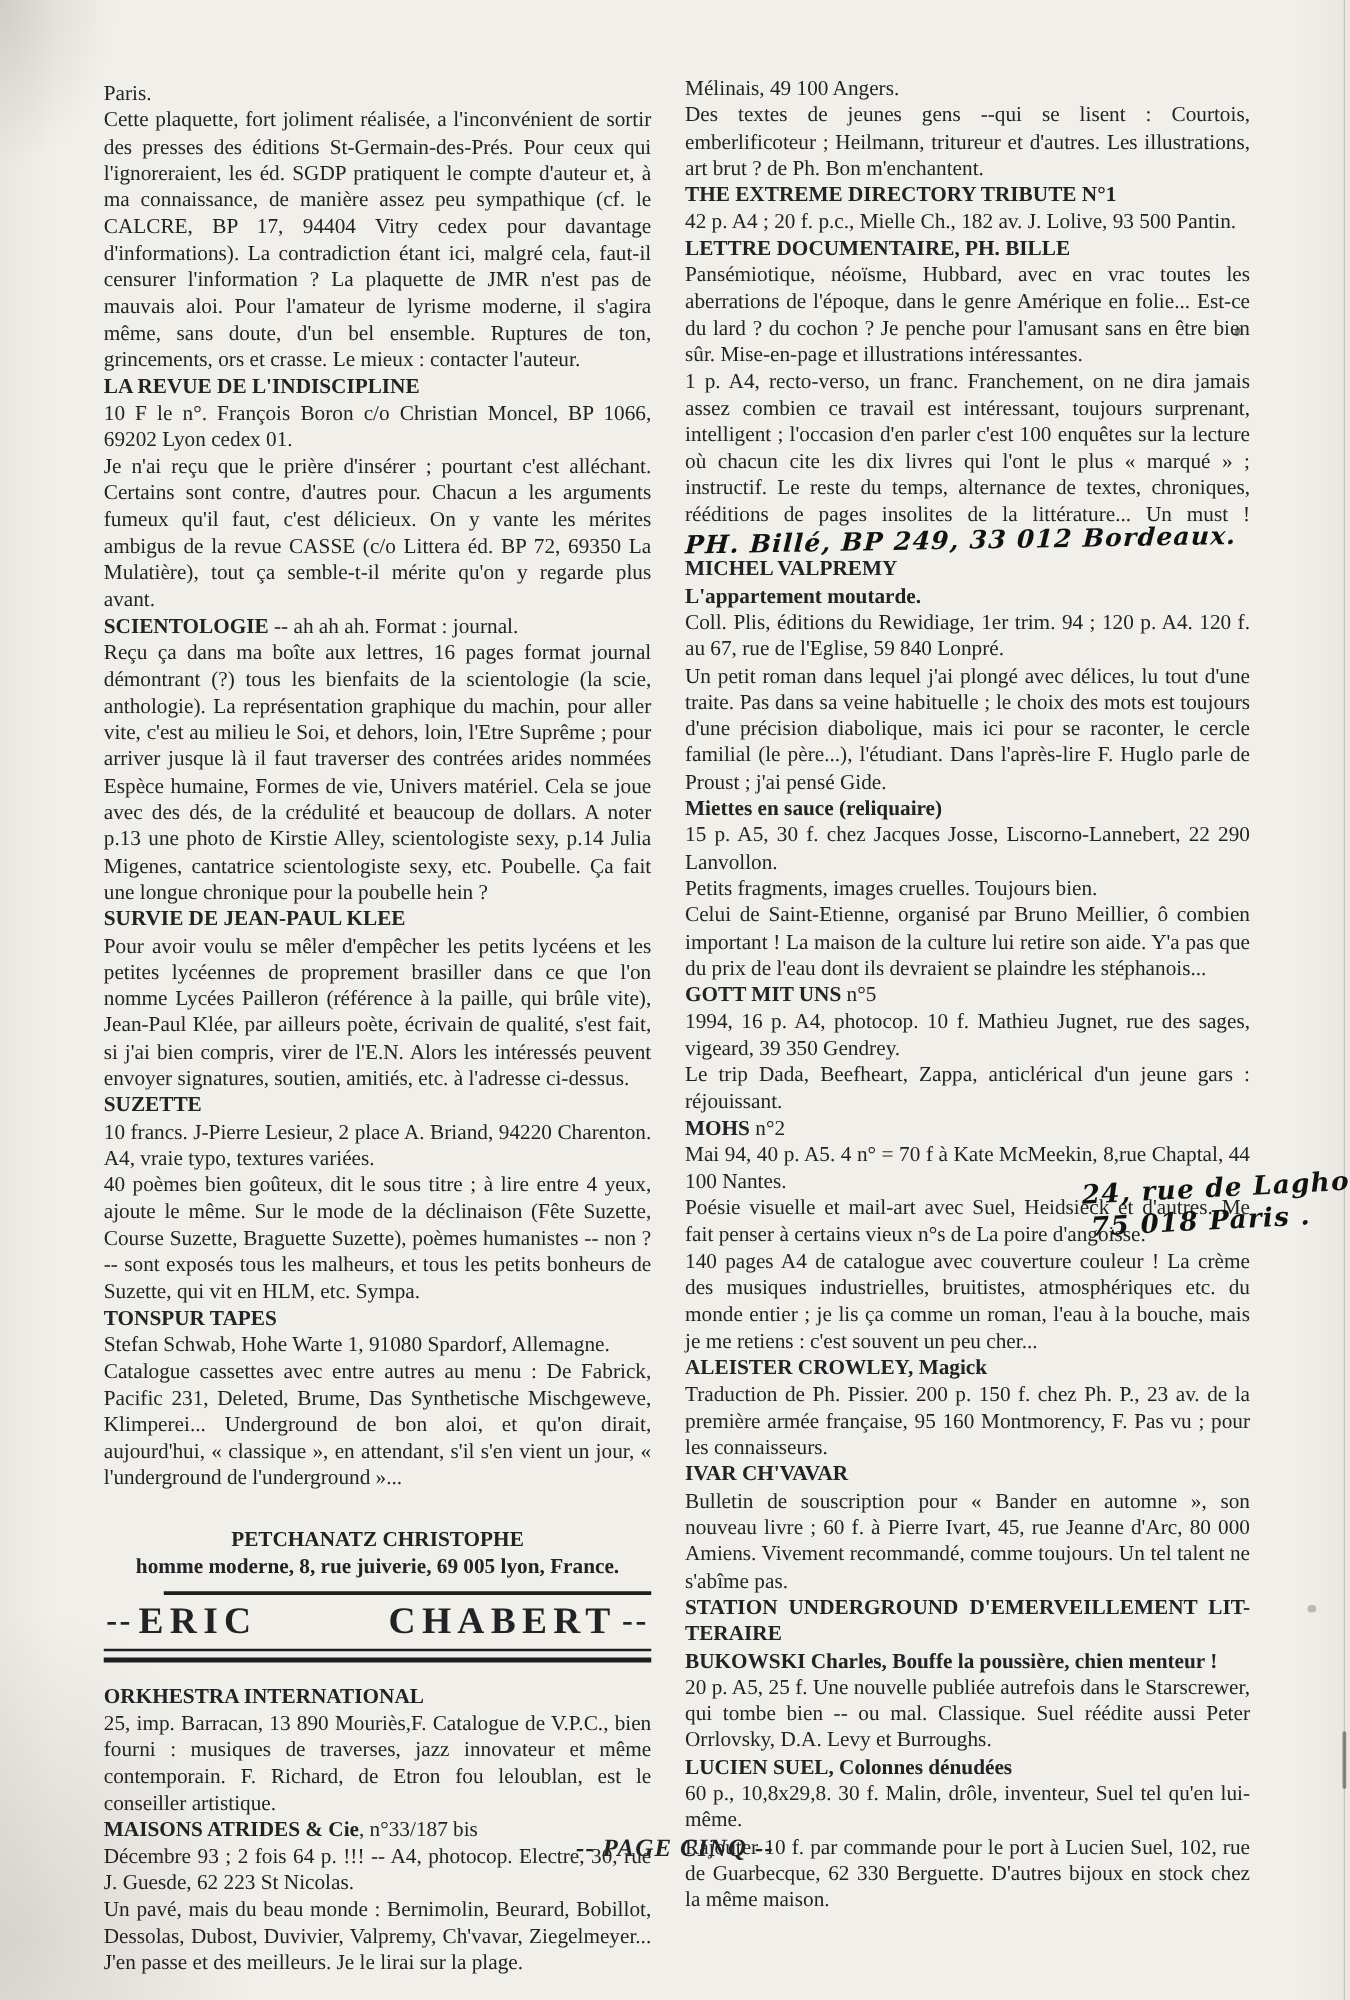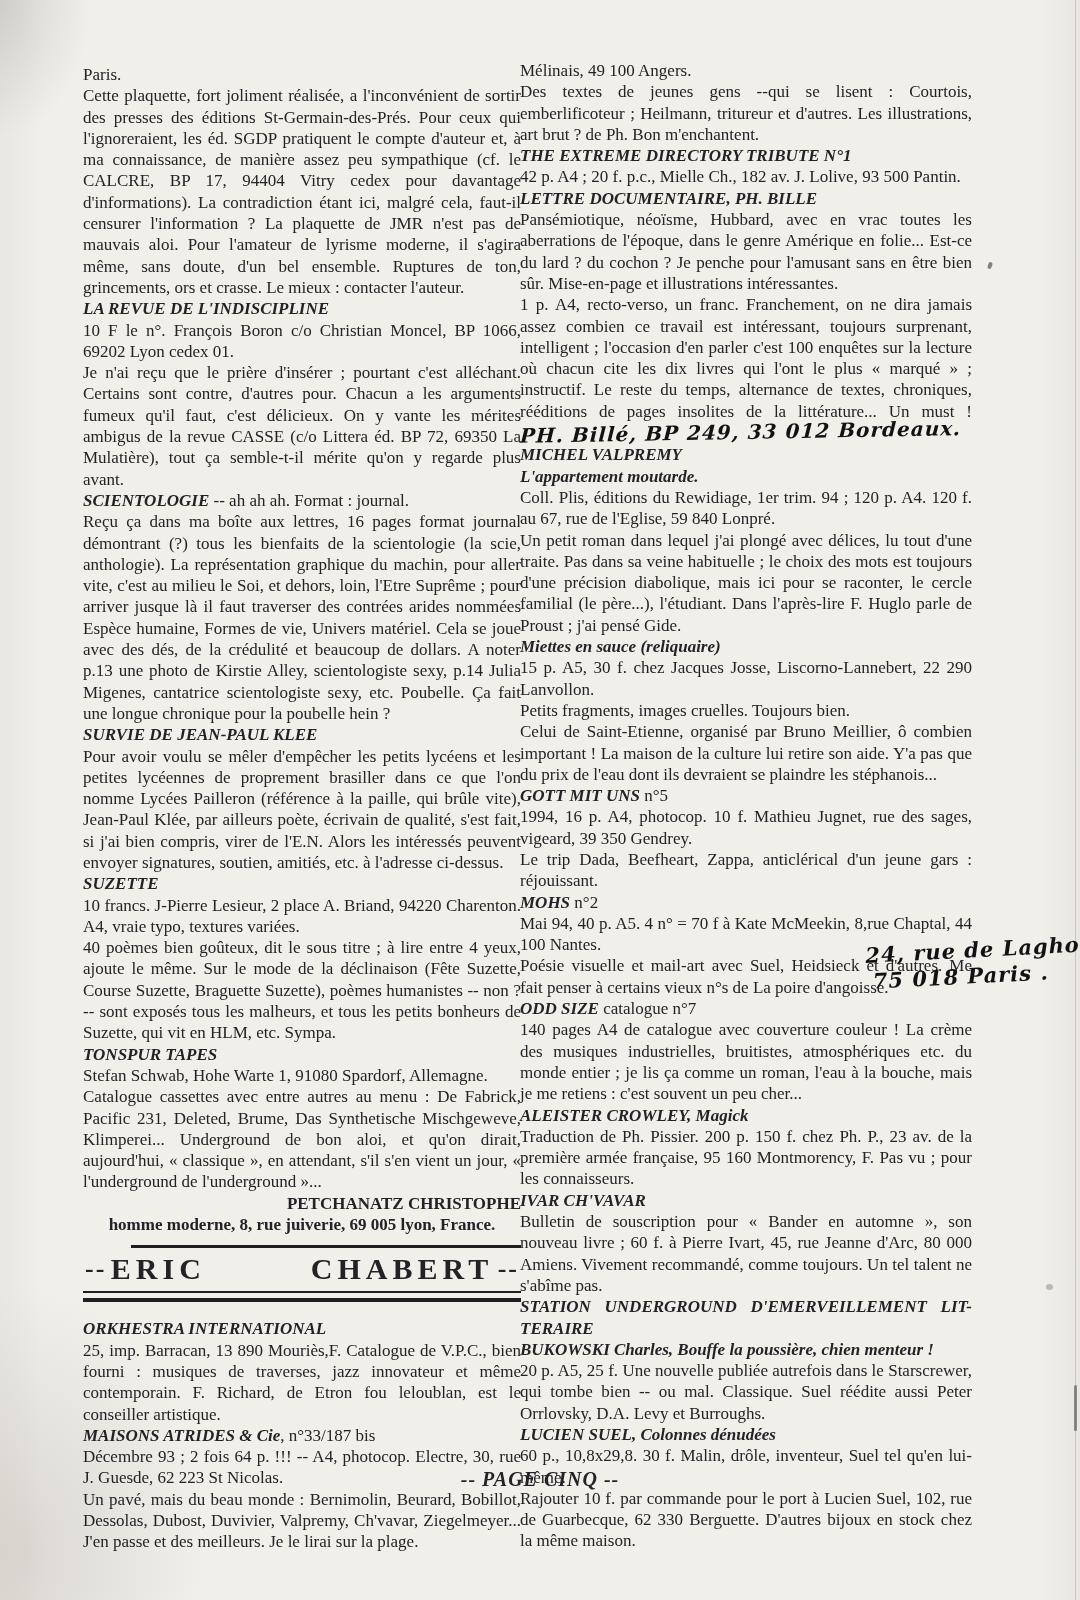--- a/index.html
+++ b/index.html
@@ -18,29 +18,29 @@
       radial-gradient(ellipse at 2% 97%, rgba(158,155,147,0.28), transparent 12%),
       linear-gradient(90deg, rgba(210,207,200,0.25) 0%, rgba(255,255,255,0) 4%, rgba(255,255,255,0) 96%, rgba(215,212,205,0.30) 100%);
   }
   .edge-right-line { position:absolute; right:4px; top:0; height:100%; width:1px; background:rgba(110,110,108,0.28); }
   .edge-right-dark { position:absolute; right:3px; top:1385px; height:46px; width:3px; background:rgba(62,62,62,0.55); border-radius:2px; }
   .speck-a { position:absolute; left:988px; top:262px; width:4px; height:7px; background:rgba(40,40,40,0.55); border-radius:2px; transform:rotate(20deg); }
   .speck-b { position:absolute; left:1046px; top:1284px; width:7px; height:6px; background:rgba(90,90,90,0.35); border-radius:50%; }
 
   .column { position:absolute; }
   .col-left  { left:83px;  top:64px; width:438px; }
-  .col-right { left:520px; top:60px; width:452px; }
+  .col-right { left:548px; top:60px; width:452px; }
 
   .block {
     font-size:17px;
     line-height:21.3px;
     text-align:justify;
     text-justify:inter-word;
   }
-  .block b { font-weight:bold;font-style:italic; }
+  .block b { font-weight:bold; }
   .block.center { text-align:center; font-weight:bold; }
 
   
   .banner { position:relative; margin:10px 0 16px 0; padding-top:4px; }
   .banner .rule-top { position:absolute; top:0; left:48px; right:0; height:2.5px; background:#1e1e22; }
   .banner-inner {
     display:flex; justify-content:space-between; align-items:center;
     border-bottom:2.5px solid #1e1e22;
     padding:3px 2px 5px 2px;
   }
@@ -96,21 +96,21 @@
     <div class="block"><b>SCIENTOLOGIE</b><span> -- ah ah ah. Format : journal.</span></div>
     <div class="block"><span>Reçu ça dans ma boîte aux lettres, 16 pages format journal démontrant (?) tous les bienfaits de la scientologie (la scie, anthologie). La représentation graphique du machin, pour aller vite, c'est au milieu le Soi, et dehors, loin, l'Etre Suprême ; pour arriver jusque là il faut traverser des contrées arides nommées Espèce humaine, Formes de vie, Univers matériel. Cela se joue avec des dés, de la crédulité et beaucoup de dollars. A noter p.13 une photo de Kirstie Alley, scientologiste sexy, p.14 Julia Migenes, cantatrice scientologiste sexy, etc. Poubelle. Ça fait une longue chronique pour la poubelle hein ?</span></div>
     <div class="block"><b>SURVIE DE JEAN-PAUL KLEE</b></div>
     <div class="block"><span>Pour avoir voulu se mêler d'empêcher les petits lycéens et les petites lycéennes de proprement brasiller dans ce que l'on nomme Lycées Pailleron (référence à la paille, qui brûle vite), Jean-Paul Klée, par ailleurs poète, écrivain de qualité, s'est fait, si j'ai bien compris, virer de l'E.N. Alors les intéressés peuvent envoyer signatures, soutien, amitiés, etc. à l'adresse ci-dessus.</span></div>
     <div class="block"><b>SUZETTE</b></div>
     <div class="block"><span>10 francs. J-Pierre Lesieur, 2 place A. Briand, 94220 Charenton. A4, vraie typo, textures variées.</span></div>
     <div class="block"><span>40 poèmes bien goûteux, dit le sous titre ; à lire entre 4 yeux, ajoute le même. Sur le mode de la déclinaison (Fête Suzette, Course Suzette, Braguette Suzette), poèmes humanistes -- non ? -- sont exposés tous les malheurs, et tous les petits bonheurs de Suzette, qui vit en HLM, etc. Sympa.</span></div>
     <div class="block"><b>TONSPUR TAPES</b></div>
     <div class="block"><span>Stefan Schwab, Hohe Warte 1, 91080 Spardorf, Allemagne.</span></div>
     <div class="block"><span>Catalogue cassettes avec entre autres au menu : De Fabrick, Pacific 231, Deleted, Brume, Das Synthetische Mischgeweve, Klimperei... Underground de bon aloi, et qu'on dirait, aujourd'hui, « classique », en attendant, s'il s'en vient un jour, « l'underground de l'underground »...</span></div>
-    <div class="block center" style=" text-align: right;"><span>PETCHANATZ CHRISTOPHE</span></div>
+    <div class="block center" style="margin-top: 28px;"><span>PETCHANATZ CHRISTOPHE</span></div>
     <div class="block center"><span>homme moderne, 8, rue juiverie, 69 005 lyon, France.</span></div>
     <div class="banner">
       <div class="rule-top"></div>
       <div class="banner-inner">
         <span class="dash">--</span>
         <div class="banner-words">
           <span>ERIC</span>
           <span>CHABERT</span>
         </div>
         <span class="dash">--</span>
@@ -138,21 +138,20 @@
     <div class="block"><b>Miettes en sauce (reliquaire)</b></div>
     <div class="block"><span>15 p. A5, 30 f. chez Jacques Josse, Liscorno-Lannebert, 22 290 Lanvollon.</span></div>
     <div class="block"><span>Petits fragments, images cruelles. Toujours bien.</span></div>
     <div class="block"><span>Celui de Saint-Etienne, organisé par Bruno Meillier, ô combien important ! La maison de la culture lui retire son aide. Y'a pas que du prix de l'eau dont ils devraient se plaindre les stéphanois...</span></div>
     <div class="block"><b>GOTT MIT UNS</b><span> n°5</span></div>
     <div class="block"><span>1994, 16 p. A4, photocop. 10 f. Mathieu Jugnet, rue des sages, vigeard, 39 350 Gendrey.</span></div>
     <div class="block"><span>Le trip Dada, Beefheart, Zappa, anticlérical d'un jeune gars : réjouissant.</span></div>
     <div class="block"><b>MOHS</b><span> n°2</span></div>
     <div class="block"><span>Mai 94, 40 p. A5. 4 n° = 70 f à Kate McMeekin, 8,rue Chaptal, 44 100 Nantes.</span></div>
     <div class="block"><span>Poésie visuelle et mail-art avec Suel, Heidsieck et d'autres. Me fait penser à certains vieux n°s de La poire d'angoisse.</span></div>
-    <div class="block"><b>ODD SIZE</b><span> catalogue n°7</span></div>
     <div class="block"><span>140 pages A4 de catalogue avec couverture couleur ! La crème des musiques industrielles, bruitistes, atmosphériques etc. du monde entier ; je lis ça comme un roman, l'eau à la bouche, mais je me retiens : c'est souvent un peu cher...</span></div>
     <div class="block"><b>ALEISTER CROWLEY, Magick</b></div>
     <div class="block"><span>Traduction de Ph. Pissier. 200 p. 150 f. chez Ph. P., 23 av. de la première armée française, 95 160 Montmorency, F. Pas vu ; pour les connaisseurs.</span></div>
     <div class="block"><b>IVAR CH'VAVAR</b></div>
     <div class="block"><span>Bulletin de souscription pour « Bander en automne », son nouveau livre ; 60 f. à Pierre Ivart, 45, rue Jeanne d'Arc, 80 000 Amiens. Vivement recommandé, comme toujours. Un tel talent ne s'abîme pas.</span></div>
     <div class="block"><b>STATION UNDERGROUND D'EMERVEILLEMENT LIT-TERAIRE</b></div>
     <div class="block"><b>BUKOWSKI Charles, Bouffe la poussière, chien menteur !</b></div>
     <div class="block"><span>20 p. A5, 25 f. Une nouvelle publiée autrefois dans le Starscrewer, qui tombe bien -- ou mal. Classique. Suel réédite aussi Peter Orrlovsky, D.A. Levy et Burroughs.</span></div>
     <div class="block"><b>LUCIEN SUEL, Colonnes dénudées</b></div>
     <div class="block"><span>60 p., 10,8x29,8. 30 f. Malin, drôle, inventeur, Suel tel qu'en lui-même.</span></div>

